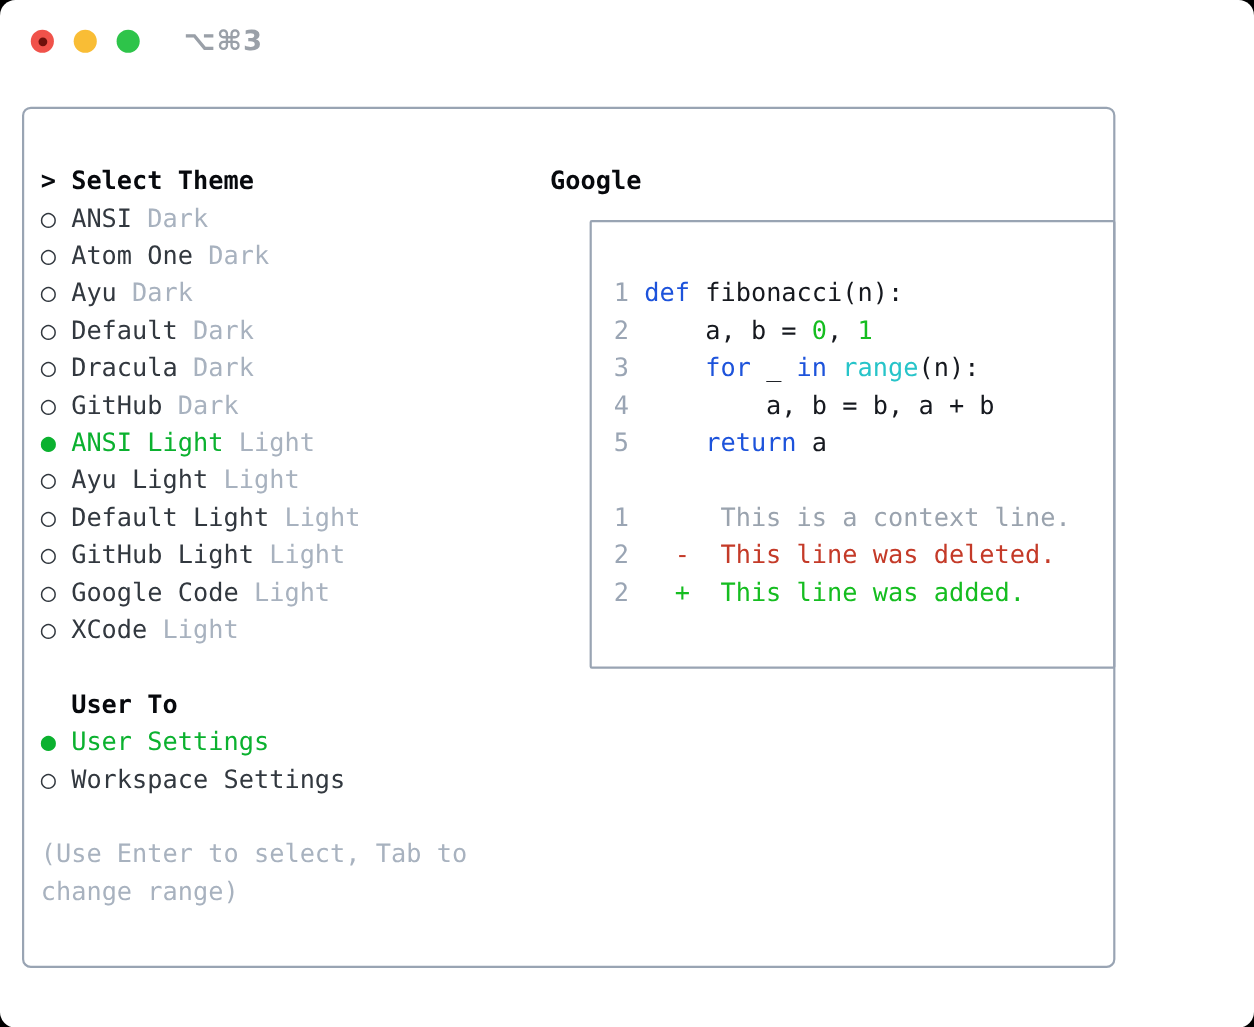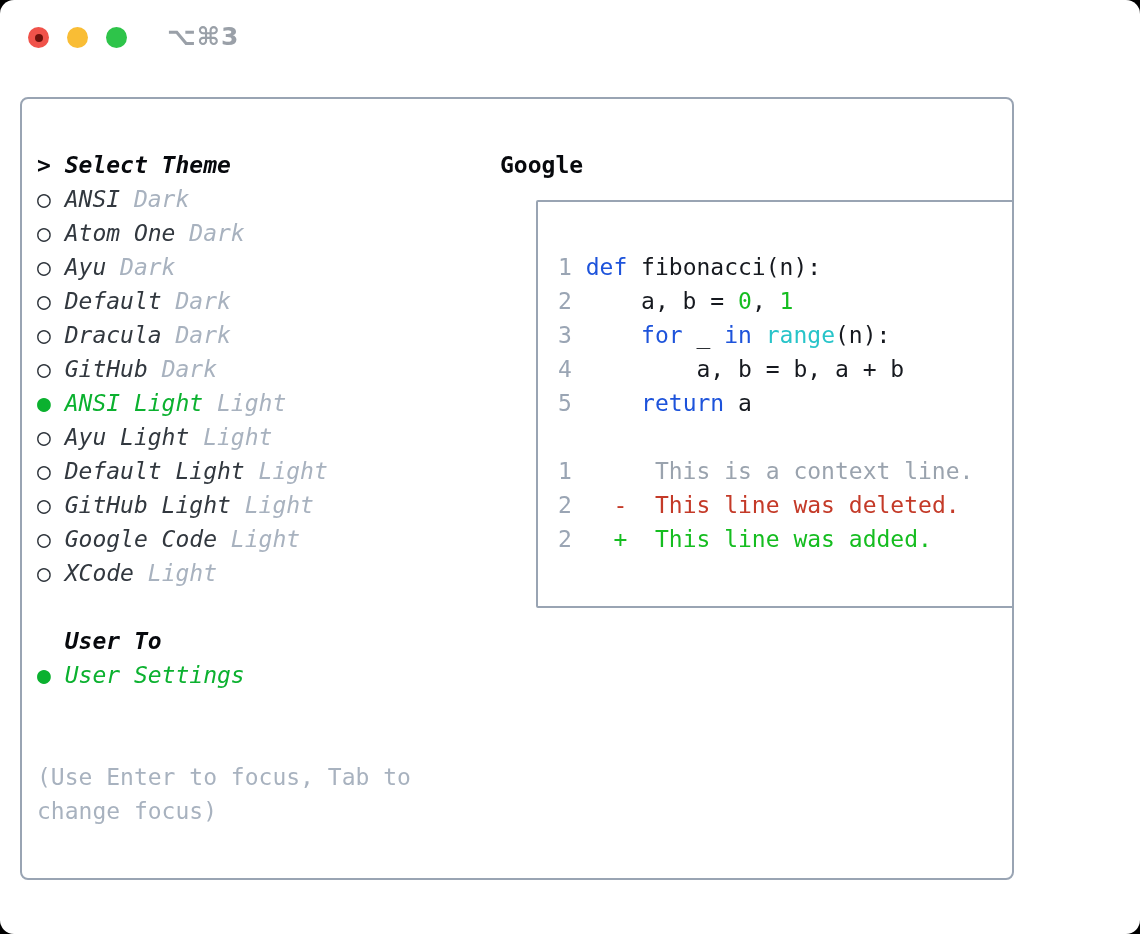--- a/index.html
+++ b/index.html
@@ -60,21 +60,21 @@
     border-radius: 8px;
     box-sizing: border-box;
   }
   
   .tui {
     font-size: 23px;
     line-height: 34px;
     white-space: pre;
     color: var(--text);
   }
-  .trow { height: 34px; font-style: italic; }
+  .trow { height: 34px; }
   .marker {
     display: inline-block;
     width: 2ch;
   }
   .tvariant { margin-left: 1ch; color: var(--muted); }
   .bold-head { font-weight: bold; color: var(--heading); }
   .sel-green { color: var(--green-ui); }
 
   #theme-list  { position: absolute; left: 37px; top: 148px; }
   #apply-block { position: absolute; left: 37px; top: 624px; }
@@ -127,21 +127,21 @@
     </div>
     <div class="light minimize"></div>
     <div class="light zoomwin"></div>
     <div class="win-title">⌥⌘3</div>
   </div>
 
   <div class="content-box"></div>
 
   <div id="theme-list" class="tui"><div class="trow bold-head"><span class="marker">&gt;</span><span>Select Theme</span></div><div class="trow"><span class="marker">○</span><span class="">ANSI</span><span class="tvariant">Dark</span></div><div class="trow"><span class="marker">○</span><span class="">Atom One</span><span class="tvariant">Dark</span></div><div class="trow"><span class="marker">○</span><span class="">Ayu</span><span class="tvariant">Dark</span></div><div class="trow"><span class="marker">○</span><span class="">Default</span><span class="tvariant">Dark</span></div><div class="trow"><span class="marker">○</span><span class="">Dracula</span><span class="tvariant">Dark</span></div><div class="trow"><span class="marker">○</span><span class="">GitHub</span><span class="tvariant">Dark</span></div><div class="trow"><span class="marker sel-green">●</span><span class="sel-green">ANSI Light</span><span class="tvariant">Light</span></div><div class="trow"><span class="marker">○</span><span class="">Ayu Light</span><span class="tvariant">Light</span></div><div class="trow"><span class="marker">○</span><span class="">Default Light</span><span class="tvariant">Light</span></div><div class="trow"><span class="marker">○</span><span class="">GitHub Light</span><span class="tvariant">Light</span></div><div class="trow"><span class="marker">○</span><span class="">Google Code</span><span class="tvariant">Light</span></div><div class="trow"><span class="marker">○</span><span class="">XCode</span><span class="tvariant">Light</span></div></div>
 
-  <div id="apply-block" class="tui"><div class="trow bold-head"><span class="marker"></span><span>User To</span></div><div class="trow"><span class="marker sel-green">●</span><span class="sel-green">User Settings</span></div></div>
+  <div id="apply-block" class="tui"><div class="trow bold-head"><span class="marker"></span><span>User To</span></div><div class="trow"><span class="marker sel-green">●</span><span class="sel-green">User Settings</span></div><div class="trow"><span class="marker">○</span><span class="">Workspace Settings</span></div></div>
 
-  <div id="help-text" class="tui">(Use Enter to focus, Tab to change focus)</div>
+  <div id="help-text" class="tui">(Use Enter to select, Tab to change range)</div>
 
   <div id="preview-head" class="tui">Google</div>
 
   <div id="preview-box" class="tui"><div class="crow"><span class="lnum">1</span><span class="sg-plain"> </span><span class="sg-kw">def</span><span class="sg-plain"> fibonacci(n):</span></div><div class="crow"><span class="lnum">2</span><span class="sg-plain">     a, b = </span><span class="sg-num">0</span><span class="sg-plain">, </span><span class="sg-num">1</span></div><div class="crow"><span class="lnum">3</span><span class="sg-plain">     </span><span class="sg-kw">for</span><span class="sg-plain"> _ </span><span class="sg-kw">in</span><span class="sg-plain"> </span><span class="sg-cyan">range</span><span class="sg-plain">(n):</span></div><div class="crow"><span class="lnum">4</span><span class="sg-plain">         a, b = b, a + b</span></div><div class="crow"><span class="lnum">5</span><span class="sg-plain">     </span><span class="sg-kw">return</span><span class="sg-plain"> a</span></div><div class="crow"><span class="lnum"></span></div><div class="crow"><span class="lnum">1</span><span class="sg-ctx">      This is a context line.</span></div><div class="crow"><span class="lnum">2</span><span class="sg-plain">   </span><span class="sg-del">-  This line was deleted.</span></div><div class="crow"><span class="lnum">2</span><span class="sg-plain">   </span><span class="sg-add">+  This line was added.</span></div></div>
 
 </div>
 
 </body></html>

